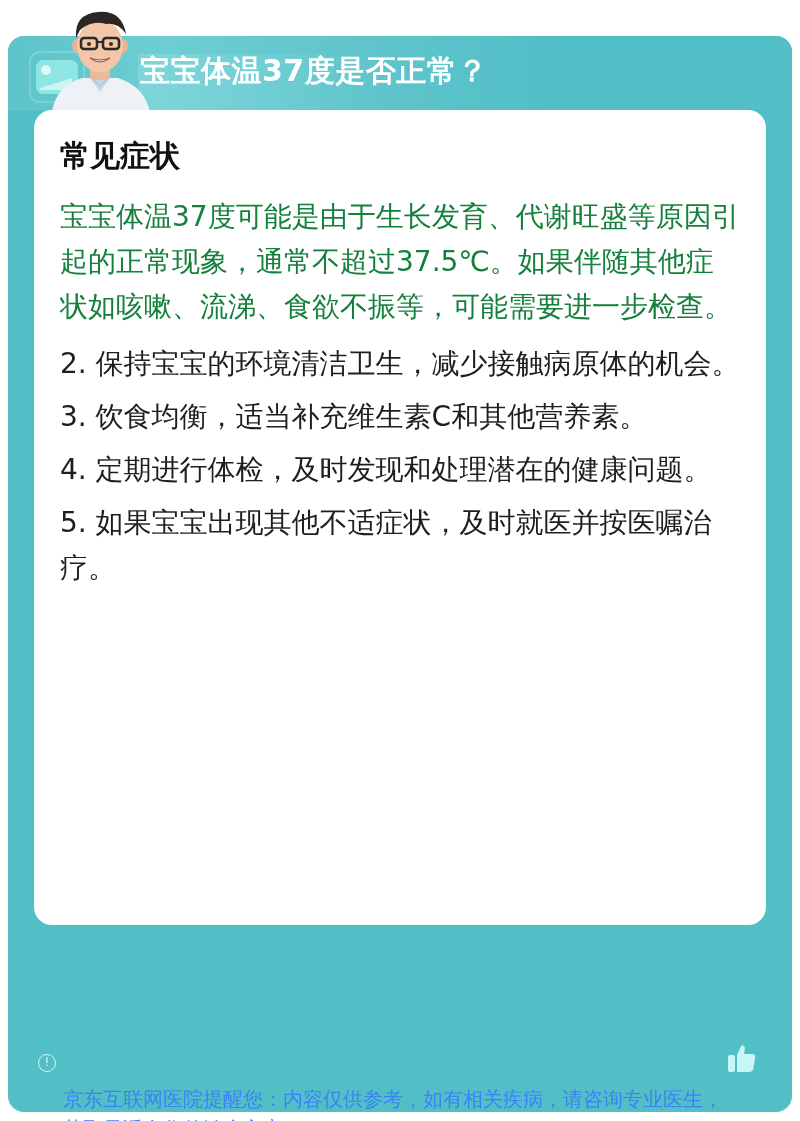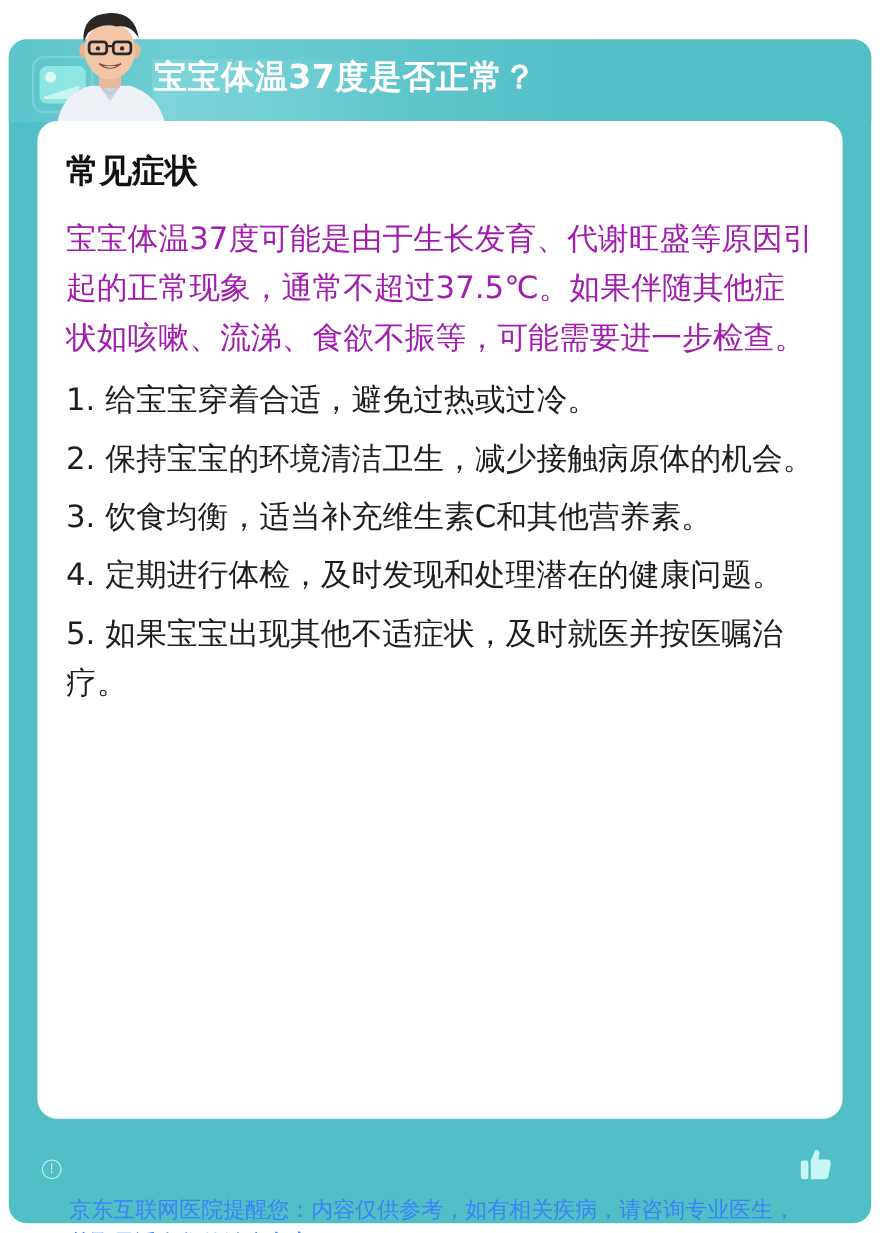--- a/index.html
+++ b/index.html
@@ -25,30 +25,30 @@
     .avatar {
       position: absolute; left: 46px; top: 6px; width: 108px; height: 106px; z-index: 3;
     }
     .title {
       position: absolute; left: 140px; top: 52px; z-index: 4;
       color: #ffffff; font-size: 30px; font-weight: bold; letter-spacing: 0.5px;
       font-family: "DejaVu Sans", "Liberation Sans", sans-serif;
       line-height: 38px;
     }
     .card {
-      position: absolute; left: 34px; top: 110px; width: 732px; height: 907px;
+      position: absolute; left: 34px; top: 110px; width: 732px; height: 815px;
       background: #ffffff; border-radius: 18px; z-index: 5;
       padding: 24px 26px 0 26px; color: #1a1a1a;
     }
     .section-title {
       font-size: 30px; font-weight: bold; line-height: 44px;
       font-family: "DejaVu Sans", sans-serif; color: #111;
     }
     .body-text {
-      font-size: 28px; line-height: 45px; color: #a21caf;
+      font-size: 28px; line-height: 45px; color: #15803d;
       font-family: "DejaVu Sans", sans-serif; margin-top: 16px;
     }
     .dept { margin-top: 12px; margin-bottom: 12px; }
     .tips { margin-top: 12px; }
     .tip { font-size: 28px; line-height: 45px; color: #1e1e1e; font-family: "DejaVu Sans", sans-serif; margin-bottom: 8px; }
     .footer {
       position: absolute; left: 36px; top: 1084px; width: 700px;
       color: #3b82f6; font-size: 20px; line-height: 30px;
       font-family: "DejaVu Sans", sans-serif; padding-left: 27px;
     }
@@ -100,21 +100,20 @@
 
 <div class="title">宝宝体温37度是否正常？</div>
 
 <div class="card">
   <div class="section">
     <div class="section-title">常见症状</div>
     <div class="body-text">宝宝体温37度可能是由于生长发育、代谢旺盛等原因引起的正常现象，通常不超过37.5℃。如果伴随其他症状如咳嗽、流涕、食欲不振等，可能需要进一步检查。</div>
   </div>
   <div class="section">
     <div class="tips">
-      <div class="tip">1. 给宝宝穿着合适，避免过热或过冷。</div>
       <div class="tip">2. 保持宝宝的环境清洁卫生，减少接触病原体的机会。</div>
       <div class="tip">3. 饮食均衡，适当补充维生素C和其他营养素。</div>
       <div class="tip">4. 定期进行体检，及时发现和处理潜在的健康问题。</div>
       <div class="tip">5. 如果宝宝出现其他不适症状，及时就医并按医嘱治疗。</div>
     </div>
   </div>
 </div>
 
 <div class="info-icon">!</div>
 <div class="footer">京东互联网医院提醒您：内容仅供参考，如有相关疾病，请咨询专业医生，获取最适合您的治疗方案</div>

